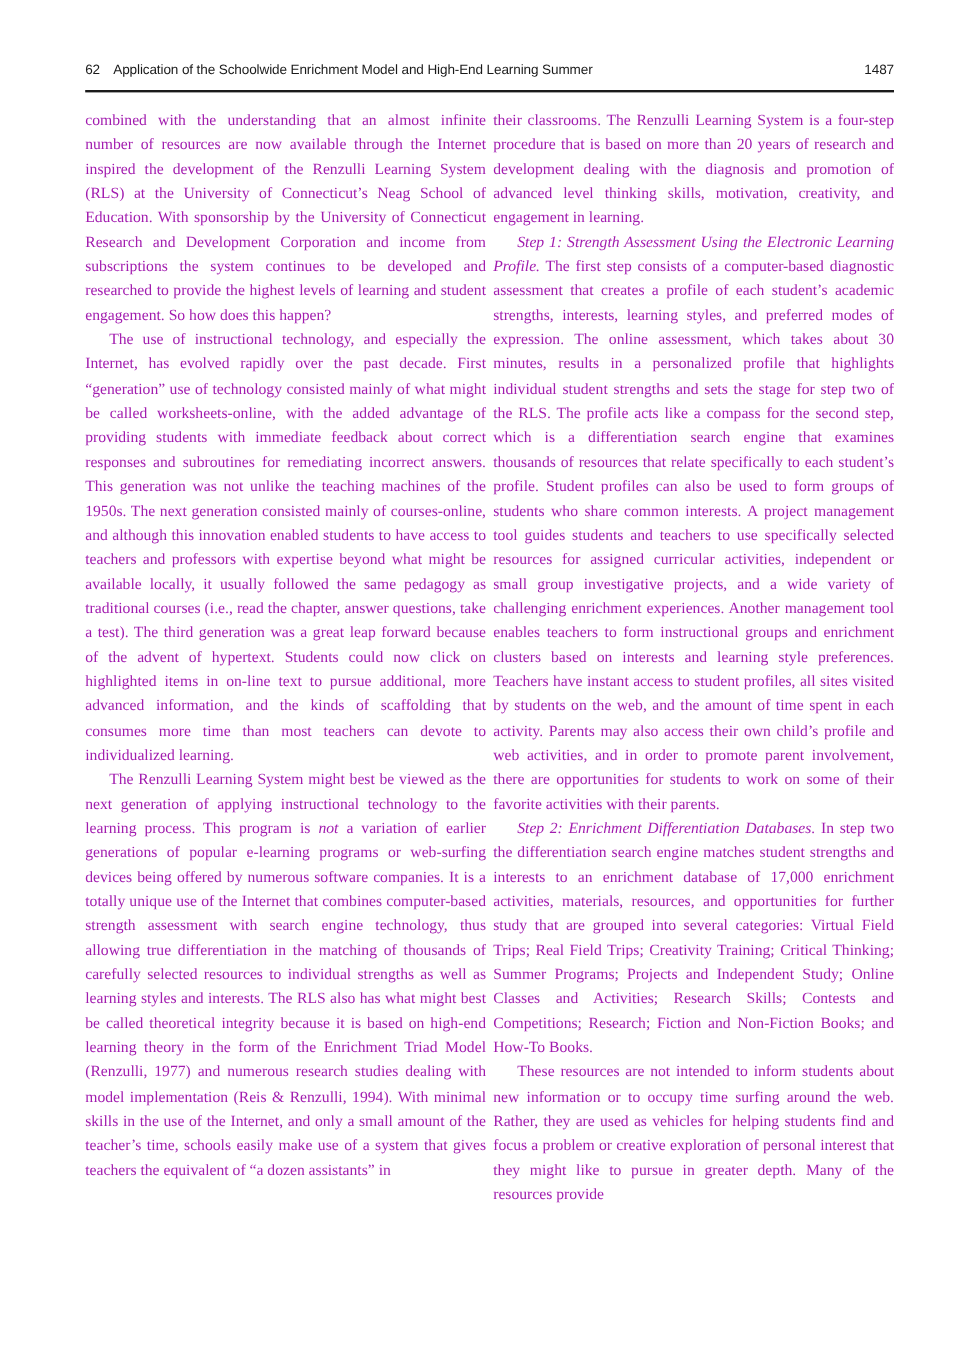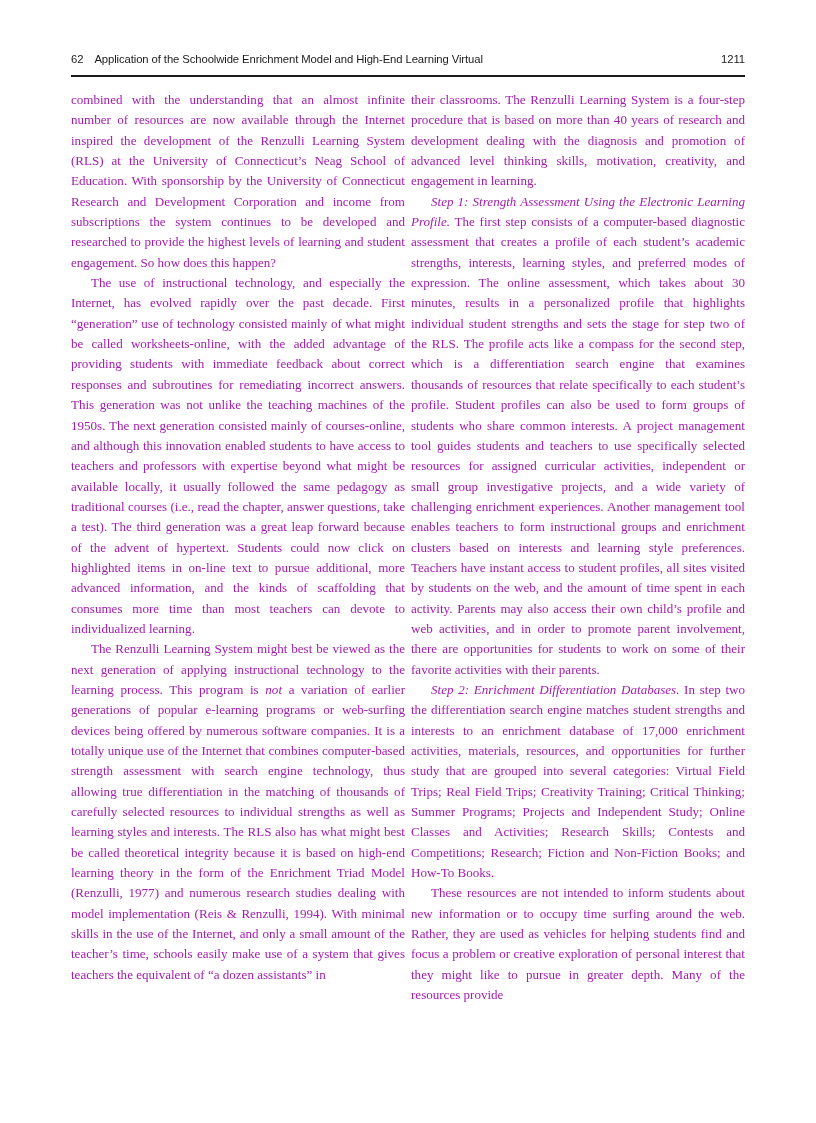--- a/index.html
+++ b/index.html
@@ -101,34 +101,34 @@
   }
 </style>
 </head>
 <body>
 
 <div class="page">
 
   <div class="running-head">
     <div class="rh-left">
       <span class="rh-chapter">62</span>
-      <span class="rh-title">Application of the Schoolwide Enrichment Model and High-End Learning Virtual</span>
+      <span class="rh-title">Application of the Schoolwide Enrichment Model and High-End Learning Summer</span>
     </div>
-    <span class="rh-folio">1211</span>
+    <span class="rh-folio">1487</span>
   </div>
 
   <div class="head-rule"></div>
 
   <div class="columns">
     <div class="col col-left">
         <p class="full-justify"><span>combined with the understanding that an almost infinite number of resources are now available through the Internet inspired the development of the Renzulli Learning System (RLS) at the University of Connecticut’s Neag School of Education. With sponsorship by the University of Connecticut Research and Development Corporation and income from subscriptions the system continues to be developed and researched to provide the highest levels of learning and student engagement. So how does this happen?</span></p>
         <p class="full-justify indent"><span>The use of instructional technology, and especially the Internet, has evolved rapidly over the past decade. First “generation” use of technology consisted mainly of what might be called worksheets-online, with the added advantage of providing students with immediate feedback about correct responses and subroutines for remediating incorrect answers. This generation was not unlike the teaching machines of the 1950s. The next generation consisted mainly of courses-online, and although this innovation enabled students to have access to teachers and professors with expertise beyond what might be available locally, it usually followed the same pedagogy as traditional courses (i.e., read the chapter, answer questions, take a test). The third generation was a great leap forward because of the advent of hypertext. Students could now click on highlighted items in on-line text to pursue additional, more advanced information, and the kinds of scaffolding that consumes more time than most teachers can devote to individualized learning.</span></p>
         <p class="full-justify indent"><span>The Renzulli Learning System might best be viewed as the next generation of applying instructional technology to the learning process. This program is </span><em>not</em><span> a variation of earlier generations of popular e-learning programs or web-surfing devices being offered by numerous software companies. It is a totally unique use of the Internet that combines computer-based strength assessment with search engine technology, thus allowing true differentiation in the matching of thousands of carefully selected resources to individual strengths as well as learning styles and interests. The RLS also has what might best be called theoretical integrity because it is based on high-end learning theory in the form of the Enrichment Triad Model (Renzulli, 1977) and numerous research studies dealing with model implementation (Reis &amp; Renzulli, 1994). With minimal skills in the use of the Internet, and only a small amount of the teacher’s time, schools easily make use of a system that gives teachers the equivalent of “a dozen assistants” in</span></p>
       </div>
     <div class="col col-right">
-        <p class="full-justify"><span>their classrooms. The Renzulli Learning System is a four-step procedure that is based on more than 40 years of research and development dealing with the diagnosis and promotion of advanced level thinking skills, motivation, creativity, and engagement in learning.</span></p>
+        <p class="full-justify"><span>their classrooms. The Renzulli Learning System is a four-step procedure that is based on more than 20 years of research and development dealing with the diagnosis and promotion of advanced level thinking skills, motivation, creativity, and engagement in learning.</span></p>
         <p class="full-justify indent"><em>Step 1: Strength Assessment Using the Electronic Learning Profile.</em><span> The first step consists of a computer-based diagnostic assessment that creates a profile of each student’s academic strengths, interests, learning styles, and preferred modes of expression. The online assessment, which takes about 30 minutes, results in a personalized profile that highlights individual student strengths and sets the stage for step two of the RLS. The profile acts like a compass for the second step, which is a differentiation search engine that examines thousands of resources that relate specifically to each student’s profile. Student profiles can also be used to form groups of students who share common interests. A project management tool guides students and teachers to use specifically selected resources for assigned curricular activities, independent or small group investigative projects, and a wide variety of challenging enrichment experiences. Another management tool enables teachers to form instructional groups and enrichment clusters based on interests and learning style preferences. Teachers have instant access to student profiles, all sites visited by students on the web, and the amount of time spent in each activity. Parents may also access their own child’s profile and web activities, and in order to promote parent involvement, there are opportunities for students to work on some of their favorite activities with their parents.</span></p>
         <p class="full-justify indent"><em>Step 2: Enrichment Differentiation Databases.</em><span> In step two the differentiation search engine matches student strengths and interests to an enrichment database of 17,000 enrichment activities, materials, resources, and opportunities for further study that are grouped into several categories: Virtual Field Trips; Real Field Trips; Creativity Training; Critical Thinking; Summer Programs; Projects and Independent Study; Online Classes and Activities; Research Skills; Contests and Competitions; Research; Fiction and Non-Fiction Books; and How-To Books.</span></p>
         <p class="full-justify indent"><span>These resources are not intended to inform students about new information or to occupy time surfing around the web. Rather, they are used as vehicles for helping students find and focus a problem or creative exploration of personal interest that they might like to pursue in greater depth. Many of the resources provide</span></p>
       </div>
   </div>
 
 </div>
 
 </body></html>

